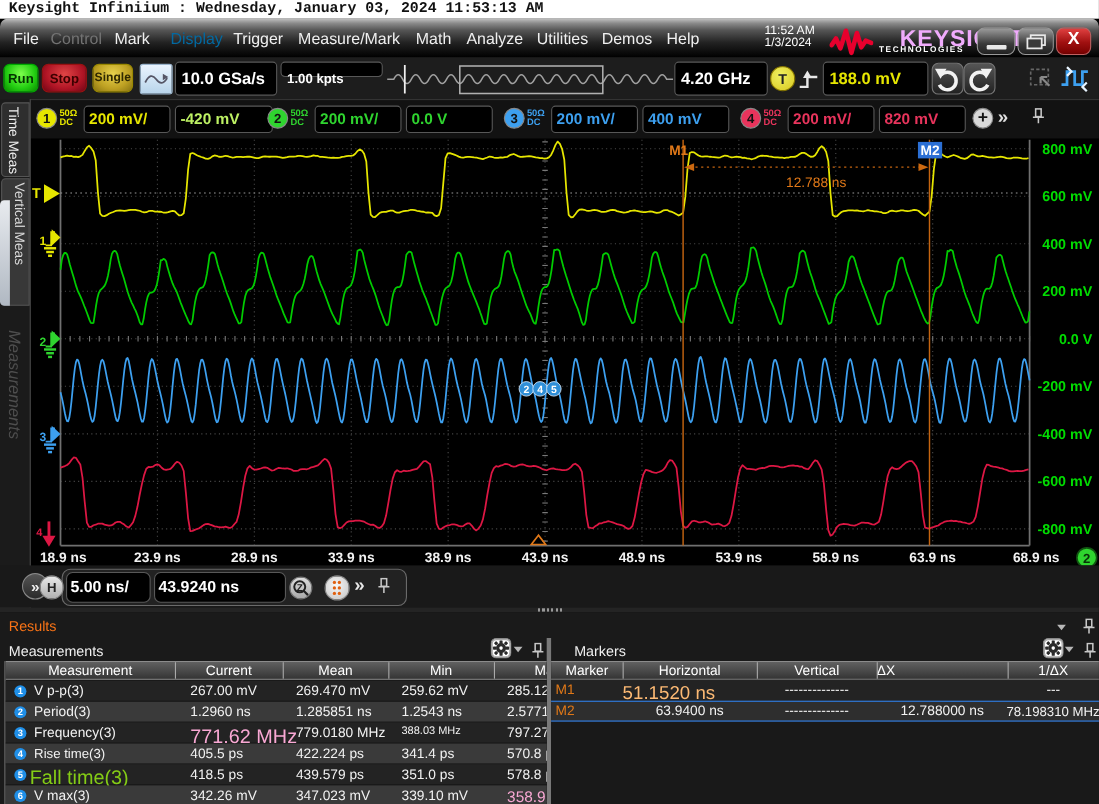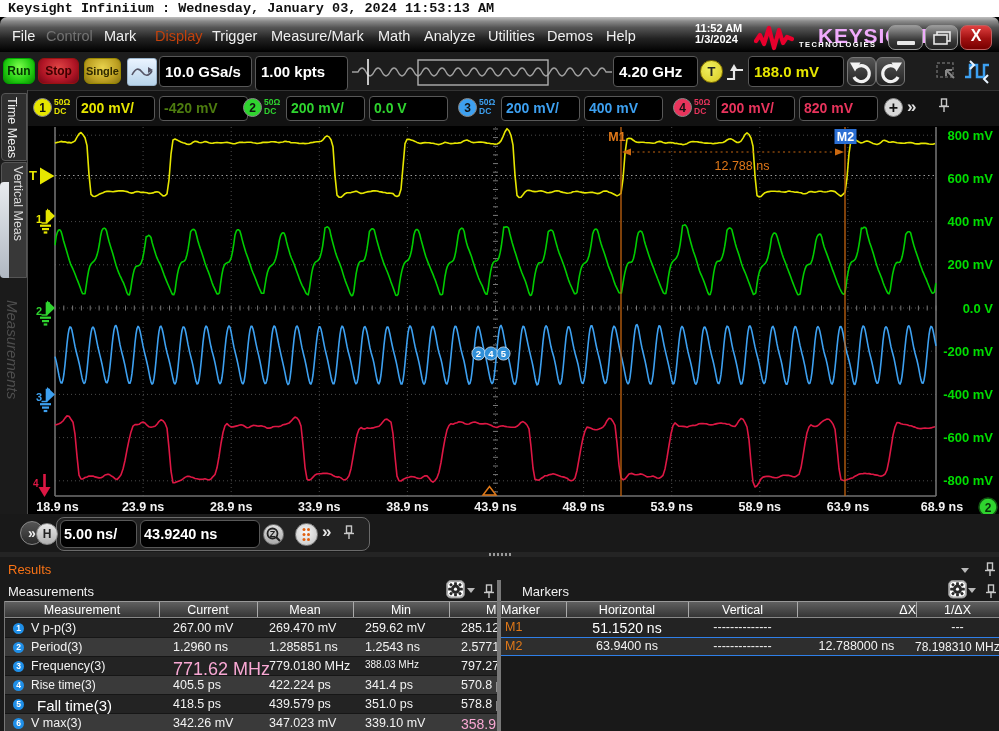--- a/index.html
+++ b/index.html
@@ -5,29 +5,29 @@
 .abs{position:absolute}
 div{white-space:nowrap}
 .box{position:absolute;background:#000;border:1px solid #585858;border-radius:4px;color:#fff;font-weight:bold}
 </style></head><body>
 <div class="abs" style="left:0;top:0;width:999px;height:17px;background:#fff"></div>
 <div class="abs" style="left:8px;top:1px;font-family:'Liberation Mono',monospace;font-size:13.5px;font-weight:bold;color:#111;white-space:pre">Keysight Infiniium : Wednesday, January 03, 2024 11:53:13 AM</div>
 <div class="abs" style="left:0;top:17px;width:999px;height:35px;border-radius:7px 7px 0 0;background:linear-gradient(#c0c0c0 0%,#8a8a8a 12%,#555 30%,#222 62%,#000 100%)"></div>
 <div class="abs" style="left:12px;top:28px;font-size:14.5px;color:#f0f0f0">File</div>
 <div class="abs" style="left:46px;top:28px;font-size:14.5px;color:#737373">Control</div>
 <div class="abs" style="left:104px;top:28px;font-size:14.5px;color:#f0f0f0">Mark</div>
-<div class="abs" style="left:155px;top:28px;font-size:14.5px;color:#c2410c">Display</div>
+<div class="abs" style="left:155px;top:28px;font-size:14.5px;color:#0369a1">Display</div>
 <div class="abs" style="left:212px;top:28px;font-size:14.5px;color:#f0f0f0">Trigger</div>
 <div class="abs" style="left:271px;top:28px;font-size:14.5px;color:#f0f0f0">Measure/Mark</div>
 <div class="abs" style="left:378px;top:28px;font-size:14.5px;color:#f0f0f0">Math</div>
 <div class="abs" style="left:424px;top:28px;font-size:14.5px;color:#f0f0f0">Analyze</div>
 <div class="abs" style="left:488px;top:28px;font-size:14.5px;color:#f0f0f0">Utilities</div>
 <div class="abs" style="left:547px;top:28px;font-size:14.5px;color:#f0f0f0">Demos</div>
 <div class="abs" style="left:606px;top:28px;font-size:14.5px;color:#f0f0f0">Help</div>
-<div class="abs" style="left:695px;top:23px;font-size:11px;font-weight:bold;color:#fff;line-height:11px">11:52 AM<br>1/3/2024</div>
+<div class="abs" style="left:695px;top:23px;font-size:11px;font-weight:normal;color:#fff;line-height:11px">11:52 AM<br>1/3/2024</div>
 <svg width="40" height="28" viewBox="0 0 40 28" style="position:absolute;left:754px;top:24px">
     <path d="M2 17 L6 11 L10 20 L15 4 L20 24 L25 6 L29 19 L33 13 L38 15" fill="none" stroke="#e8002d" stroke-width="4.2" stroke-linejoin="round" stroke-linecap="round"></path>
   </svg>
 <div class="abs" style="left:818px;top:24px;font-size:21px;font-weight:bold;color:#f0abfc;letter-spacing:0.8px">KEYSIGHT</div>
 <div class="abs" style="left:799px;top:40px;font-size:7.5px;font-weight:bold;color:#fff;letter-spacing:1.45px">TECHNOLOGIES</div>
 <div style="position:absolute;top:25px;height:25px;border-radius:7px;border:1px solid #999;background:linear-gradient(#9a9a9a,#3a3a3a 60%,#222);left:888px;width:35px">
     <div style="position:absolute;left:8px;bottom:4px;width:18px;height:4px;background:#e8e8e8;border-radius:1px"></div>
   </div>
 <div style="position:absolute;top:25px;height:25px;border-radius:7px;border:1px solid #999;background:linear-gradient(#9a9a9a,#3a3a3a 60%,#222);left:925px;width:33px"><svg width="33" height="25">
       <rect x="11" y="6" width="13" height="9" fill="none" stroke="#e8e8e8" stroke-width="1.6"></rect>
@@ -38,21 +38,21 @@
   </div>
 <div class="abs" style="left:0;top:52px;width:999px;height:38px;background:#1d1d1d"></div>
 <div class="abs" style="left:3px;top:58px;width:32px;height:26px;border-radius:6px;border:1px solid #0a0;background:radial-gradient(ellipse at 50% 35%,#7dff4d,#22cc11 60%,#0a8800);color:#043300;font-size:12px;font-weight:bold;text-align:center;line-height:24px">Run</div>
 <div class="abs" style="left:38px;top:58px;width:41px;height:26px;border-radius:6px;border:1px solid #911;background:radial-gradient(ellipse at 50% 35%,#e04545,#b01525 60%,#700515);color:#3d0000;font-size:12px;font-weight:bold;text-align:center;line-height:24px">Stop</div>
 <div class="abs" style="left:84px;top:58px;width:37px;height:26px;border-radius:6px;border:1px solid #980;background:radial-gradient(ellipse at 50% 35%,#e8d24d,#bda022 60%,#877311);color:#2e2800;font-size:11px;font-weight:bold;text-align:center;line-height:24px">Single</div>
 <div class="abs" style="left:127px;top:58px;width:30px;height:28px;border-radius:3px;border:1px solid #9ab4cc;background:linear-gradient(#eaf4ff,#b8d4ea)"><svg width="28" height="26">
       <path d="M4 16 Q9 6 14 13 T24 12" fill="none" stroke="#556" stroke-width="1.6"></path>
       <path d="M20 8 l5 3 -5 3" fill="#556"></path>
     </svg></div>
 <div class="box" style="left:159px;top:56px;width:93px;height:31px;font-size:15px;line-height:29px;padding-left:5px">10.0 GSa/s</div>
-<div class="box" style="left:255px;top:56px;width:93px;height:35px;font-size:15px;line-height:29px;padding-left:5px">1.00 kpts</div>
+<div class="box" style="left:255px;top:56px;width:93px;height:14px;font-size:12px;line-height:29px;padding-left:5px">1.00 kpts</div>
 <svg width="262" height="34" style="position:absolute;left:350px;top:55px">
     <path d="M2 17 h6 q4 -8 8 0 t8 0 t8 0 t8 0 t8 0 t8 0 t8 0 t8 0 t8 0 t8 0 t8 0 t8 0 t8 0 t8 0 t8 0 t8 0 t8 0 t8 0 t8 0 t8 0 t8 0 t8 0 t8 0 t8 0 t8 0 t8 0 t8 0 t8 0 t8 0 t8 0 t8 0 h6" fill="none" stroke="#a0a0a0" stroke-width="1.4"></path>
     <line x1="18" y1="4" x2="18" y2="30" stroke="#f0f0f0" stroke-width="1.6"></line>
     <rect x="68" y="5" width="130" height="25" fill="none" stroke="#b0b0b0" stroke-width="1.4"></rect>
   </svg>
 <div class="box" style="left:613px;top:56px;width:85px;height:31px;font-size:15px;line-height:29px;padding-left:5px">4.20 GHz</div>
 <div class="abs" style="left:700px;top:60px;width:23px;height:23px;border-radius:50%;background:radial-gradient(circle at 40% 35%,#f0f060,#d8c820);border:1px solid #887700;color:#222;font-size:13px;font-weight:bold;text-align:center;line-height:22px">T</div>
 <svg width="22" height="20" style="position:absolute;left:725px;top:62px">
     <path d="M2 17 h7 v-9 h9" fill="none" stroke="#e8e8e8" stroke-width="2.2"></path>
     <path d="M9 2 l-4 7 h8 z" fill="#e8e8e8"></path>
@@ -72,21 +72,21 @@
   </svg>
 <svg width="34" height="30" style="position:absolute;left:962px;top:57px">
     <path d="M3 20 h5 v-12 h7 v12 h7 v-12 h5" fill="none" stroke="#3da0f0" stroke-width="2.5"></path>
     <path d="M8 4 l4 4 -4 4" fill="none" stroke="#e8f4ff" stroke-width="2"></path>
     <path d="M26 18 l-4 4 4 4" fill="none" stroke="#e8f4ff" stroke-width="2"></path>
   </svg>
 <div class="abs" style="left:0;top:90px;width:999px;height:36px;background:#121212;border-top:1px solid #333"></div>
 <div class="abs" style="left:33px;top:98px;width:19px;height:19px;border-radius:50%;background:#e6e600;border:1px solid #888;color:#111;font-size:12px;font-weight:bold;text-align:center;line-height:18px">1</div>
 <div class="abs" style="left:54px;top:98px;font-size:8.5px;font-weight:bold;color:#e6e600;line-height:9px">50Ω<br>DC</div>
 <div class="box" style="left:76px;top:96px;width:79px;height:25px;font-size:14px;line-height:23px;padding-left:4px;color:#e6e600">200 mV/</div>
-<div class="box" style="left:159px;top:96px;width:89px;height:25px;font-size:14px;line-height:23px;padding-left:4px;color:#4d7c0f">-420 mV</div>
+<div class="box" style="left:159px;top:96px;width:89px;height:25px;font-size:14px;line-height:23px;padding-left:4px;color:#bef264">-420 mV</div>
 <div class="abs" style="left:243px;top:98px;width:19px;height:19px;border-radius:50%;background:#2fd42f;border:1px solid #888;color:#111;font-size:12px;font-weight:bold;text-align:center;line-height:18px">2</div>
 <div class="abs" style="left:264px;top:98px;font-size:8.5px;font-weight:bold;color:#2fd42f;line-height:9px">50Ω<br>DC</div>
 <div class="box" style="left:286px;top:96px;width:79px;height:25px;font-size:14px;line-height:23px;padding-left:4px;color:#2fd42f">200 mV/</div>
 <div class="box" style="left:369px;top:96px;width:79px;height:25px;font-size:14px;line-height:23px;padding-left:4px;color:#2fd42f">0.0 V</div>
 <div class="abs" style="left:458px;top:98px;width:19px;height:19px;border-radius:50%;background:#3da0f0;border:1px solid #888;color:#111;font-size:12px;font-weight:bold;text-align:center;line-height:18px">3</div>
 <div class="abs" style="left:479px;top:98px;font-size:8.5px;font-weight:bold;color:#3da0f0;line-height:9px">50Ω<br>DC</div>
 <div class="box" style="left:501px;top:96px;width:79px;height:25px;font-size:14px;line-height:23px;padding-left:4px;color:#3da0f0">200 mV/</div>
 <div class="box" style="left:584px;top:96px;width:79px;height:25px;font-size:14px;line-height:23px;padding-left:4px;color:#3da0f0">400 mV</div>
 <div class="abs" style="left:673px;top:98px;width:19px;height:19px;border-radius:50%;background:#e8345c;border:1px solid #888;color:#111;font-size:12px;font-weight:bold;text-align:center;line-height:18px">4</div>
 <div class="abs" style="left:694px;top:98px;font-size:8.5px;font-weight:bold;color:#e8345c;line-height:9px">50Ω<br>DC</div>
@@ -478,49 +478,49 @@
 <div style="position:absolute;left:0;top:75px;width:493px;height:19px;background:#3a3a3a;border-bottom:1px solid #161616">
 <div style="position:absolute;left:8px;top:4px;width:11px;height:11px;border-radius:50%;background:#1f8fe8;color:#fff;font-size:8.5px;font-weight:bold;text-align:center;line-height:11px">4</div>
 <div style="position:absolute;left:26px;top:2px;font-size:12px;color:#f2f2f2">Rise time(3)</div>
 <div style="position:absolute;left:168px;top:2px;font-size:12.5px;color:#f2f2f2">405.5 ps</div>
 <div style="position:absolute;left:264px;top:2px;font-size:12.5px;color:#f2f2f2">422.224 ps</div>
 <div style="position:absolute;left:360px;top:2px;font-size:12.5px;color:#f2f2f2">341.4 ps</div>
 <div style="position:absolute;left:456px;top:2px;font-size:12.5px;color:#f2f2f2">570.8 p</div>
 </div>
 <div style="position:absolute;left:0;top:94px;width:493px;height:19px;background:#232323;border-bottom:1px solid #161616">
 <div style="position:absolute;left:8px;top:4px;width:11px;height:11px;border-radius:50%;background:#1f8fe8;color:#fff;font-size:8.5px;font-weight:bold;text-align:center;line-height:11px">5</div>
-<div style="position:absolute;left:32px;top:2px;font-size:15px;color:#ffffff">Fall time(3)</div>
+<div style="position:absolute;left:22px;top:2px;font-size:18px;color:#84cc16">Fall time(3)</div>
 <div style="position:absolute;left:168px;top:2px;font-size:12.5px;color:#f2f2f2">418.5 ps</div>
 <div style="position:absolute;left:264px;top:2px;font-size:12.5px;color:#f2f2f2">439.579 ps</div>
 <div style="position:absolute;left:360px;top:2px;font-size:12.5px;color:#f2f2f2">351.0 ps</div>
 <div style="position:absolute;left:456px;top:2px;font-size:12.5px;color:#f2f2f2">578.8 p</div>
 </div>
 <div style="position:absolute;left:0;top:113px;width:493px;height:19px;background:#3a3a3a;border-bottom:1px solid #161616">
 <div style="position:absolute;left:8px;top:4px;width:11px;height:11px;border-radius:50%;background:#1f8fe8;color:#fff;font-size:8.5px;font-weight:bold;text-align:center;line-height:11px">6</div>
 <div style="position:absolute;left:26px;top:2px;font-size:12.5px;color:#f2f2f2">V max(3)</div>
 <div style="position:absolute;left:168px;top:2px;font-size:12.5px;color:#f2f2f2">342.26 mV</div>
 <div style="position:absolute;left:264px;top:2px;font-size:12.5px;color:#f2f2f2">347.023 mV</div>
 <div style="position:absolute;left:360px;top:2px;font-size:12.5px;color:#f2f2f2">339.10 mV</div>
 <div style="position:absolute;left:456px;top:2px;font-size:14px;color:#f9a8d4">358.91</div>
 </div>
 </div>
 <div class="abs" style="left:501px;top:601px;width:498px;height:130px;overflow:hidden;background:#191919">
 <div style="position:absolute;left:0;top:0;width:498px;height:17px;background:linear-gradient(#606060,#353535);border-top:1px solid #999;border-bottom:1px solid #888"></div>
-<div style="position:absolute;left:0px;top:1.5px;width:65px;text-align:left;font-size:12.5px;color:#fff">Marker</div>
+<div style="position:absolute;left:0px;top:1.5px;width:65px;text-align:center;font-size:12.5px;color:#fff">Marker</div>
 <div style="position:absolute;left:65px;top:1.5px;width:122px;text-align:center;font-size:12.5px;color:#fff">Horizontal</div>
 <div style="position:absolute;left:65px;top:1px;width:1px;height:15px;background:#aaa"></div>
 <div style="position:absolute;left:187px;top:1.5px;width:109px;text-align:center;font-size:12.5px;color:#fff">Vertical</div>
 <div style="position:absolute;left:187px;top:1px;width:1px;height:15px;background:#aaa"></div>
-<div style="position:absolute;left:296px;top:1.5px;width:119px;text-align:right;font-size:12.5px;color:#fff">ΔX</div>
+<div style="position:absolute;left:296px;top:1.5px;width:119px;text-align:left;font-size:12.5px;color:#fff">ΔX</div>
 <div style="position:absolute;left:296px;top:1px;width:1px;height:15px;background:#aaa"></div>
 <div style="position:absolute;left:415px;top:1.5px;width:83px;text-align:center;font-size:12.5px;color:#fff">1/ΔX</div>
 <div style="position:absolute;left:415px;top:1px;width:1px;height:15px;background:#aaa"></div>
 <div style="position:absolute;left:0;top:17px;width:498px;height:19px;background:#232323">
 <div style="position:absolute;left:4px;top:2px;font-size:12.5px;color:#e07818">M1</div>
-<div style="position:absolute;left:65px;top:2px;width:122px;text-align:center;font-size:14px;color:#ffffff">51.1520 ns</div>
+<div style="position:absolute;left:65px;top:2px;width:122px;font-size:17px;color:#fdba74">51.1520 ns</div>
 <div style="position:absolute;left:187px;top:2px;width:109px;text-align:center;font-size:12.5px;color:#f2f2f2">--------------</div>
 <div style="position:absolute;left:415px;top:2px;width:83px;text-align:center;font-size:12.5px;color:#f2f2f2">---</div>
 </div>
 <div style="position:absolute;left:0;top:36px;width:498px;height:19px;background:#2e2e2e;border-top:1.5px solid #2f7fe8;border-bottom:1.5px solid #2f7fe8">
 <div style="position:absolute;left:4px;top:1px;font-size:12.5px;color:#e07818">M2</div>
 <div style="position:absolute;left:65px;top:1px;width:122px;text-align:center;font-size:12.5px;color:#f2f2f2">63.9400 ns</div>
 <div style="position:absolute;left:187px;top:1px;width:109px;text-align:center;font-size:12.5px;color:#f2f2f2">--------------</div>
 <div style="position:absolute;left:296px;top:1px;width:119px;text-align:center;font-size:12.5px;color:#f2f2f2">12.788000 ns</div>
 <div style="position:absolute;left:414px;top:1.5px;width:86px;text-align:left;font-size:12px;color:#f2f2f2">78.198310 MHz</div>
 </div>

